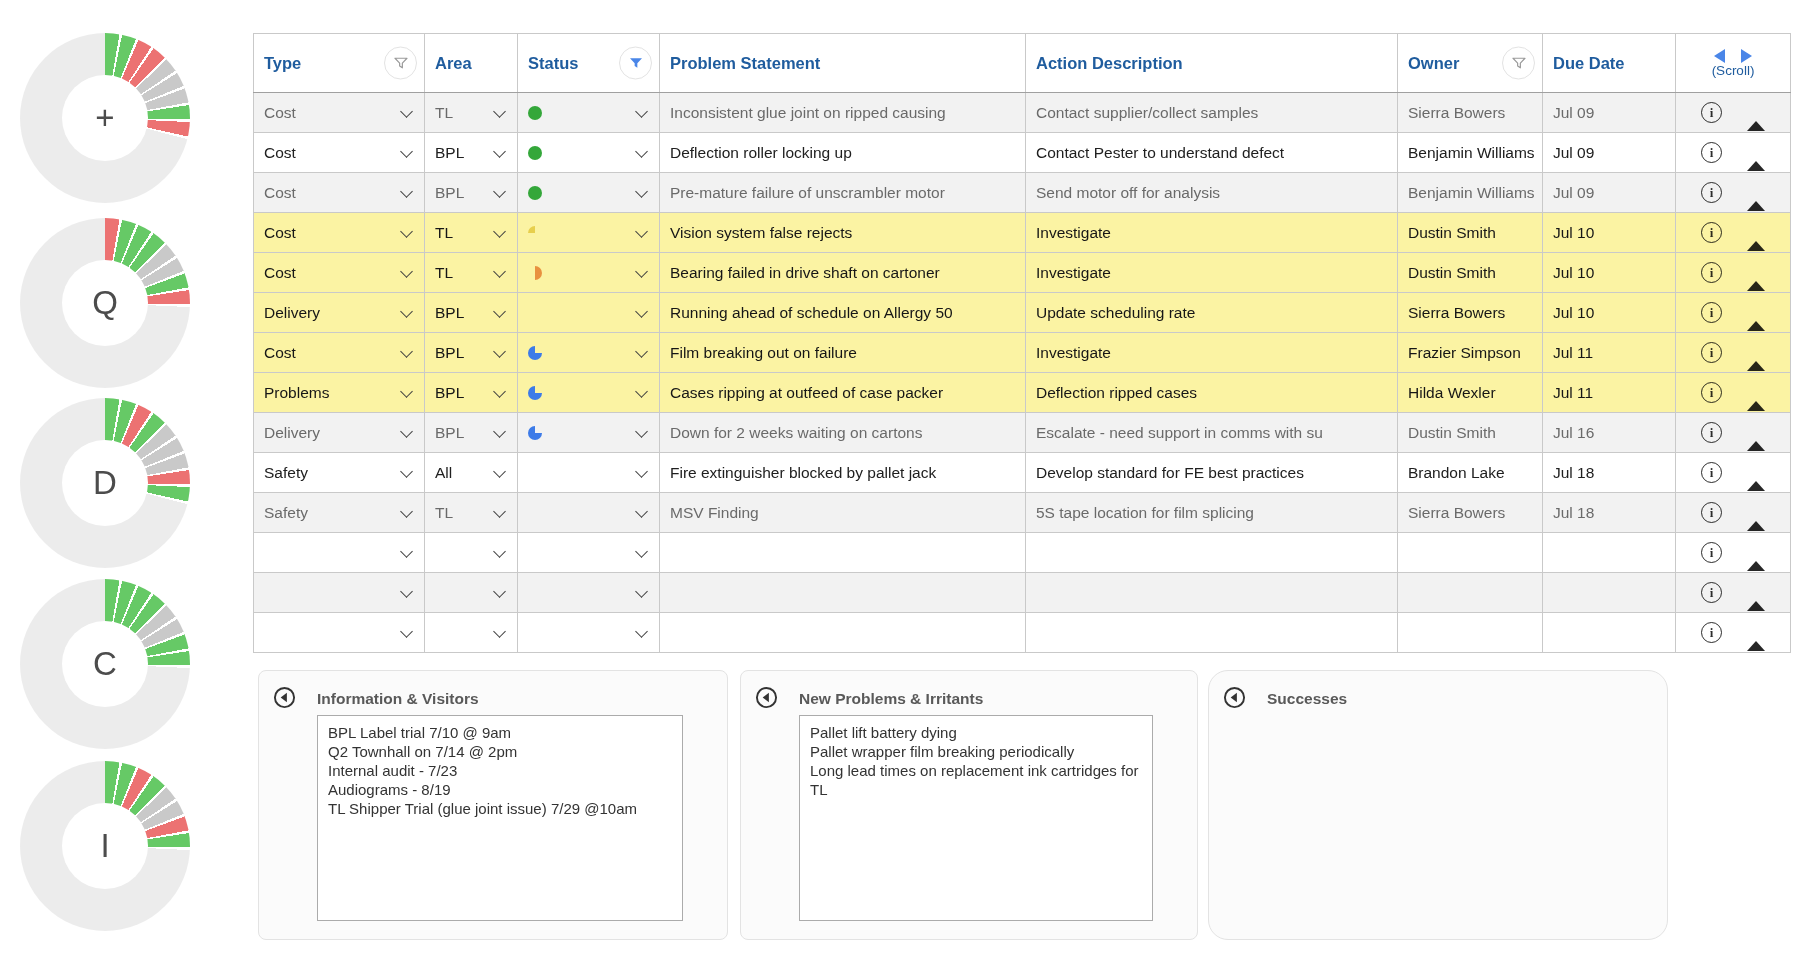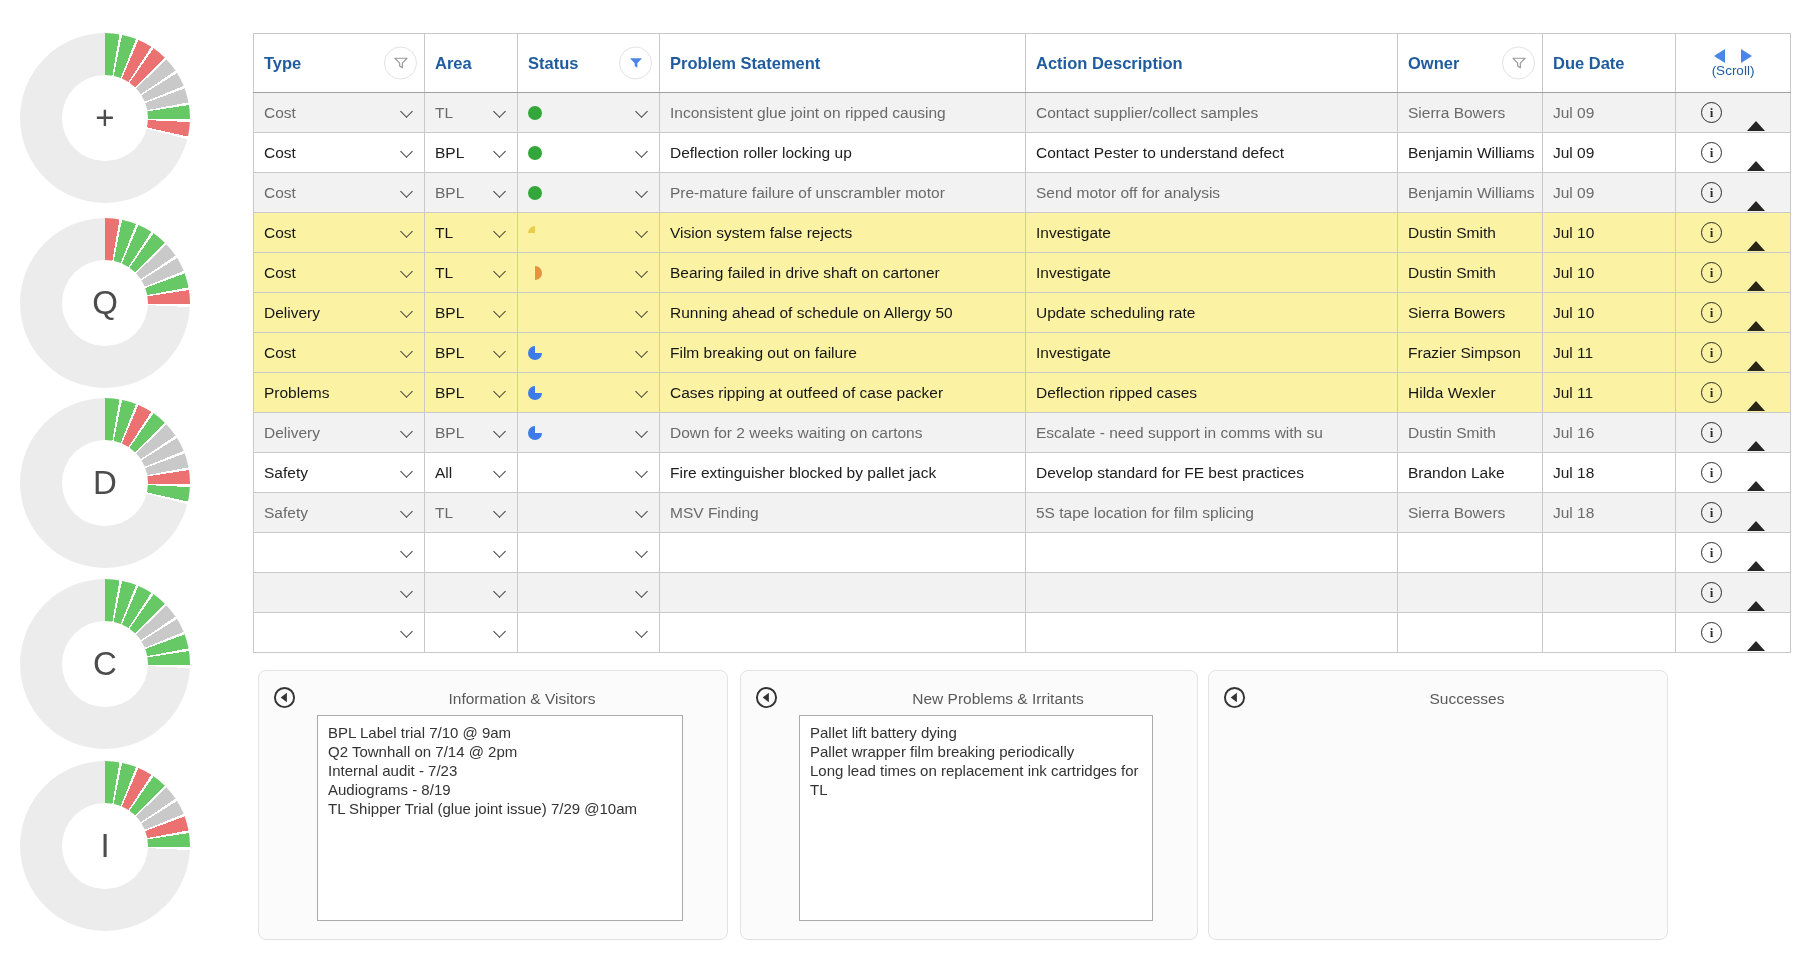--- a/index.html
+++ b/index.html
@@ -56,23 +56,23 @@
   .up-arrow{display:inline-block;cursor:pointer;}
   .up-arrow .head{width:0;height:0;border-left:9px solid transparent;border-right:9px solid transparent;
         border-bottom:10px solid rgba(0,0,0,.85);}
   .up-arrow .stem{width:7px;height:9px;margin:0 auto;background:rgba(0,0,0,.45);}
 
   
   .panel{position:absolute;top:670px;height:270px;background:var(--panel_bg);border:1px solid var(--panel_border);
          border-radius:8px;box-sizing:border-box;}
   .panel.p1{left:258px;width:470px;}
   .panel.p2{left:740px;width:458px;}
-  .panel.p3{left:1208px;width:460px;}
+  .panel.p3{left:1208px;width:460px;border-radius:20px;}
   .collapse-icon{position:absolute;left:14px;top:15px;cursor:pointer;line-height:0;}
-  .panel h3{margin:19px 0 0 58px;font-size:15.5px;font-weight:400;color:var(--panel_title);text-align:center;}
+  .panel h3{margin:19px 0 0 58px;font-size:15.5px;font-weight:700;color:var(--panel_title);}
   .textbox{margin:7px 44px 0 58px;height:206px;background:#fff;border:1.5px solid var(--textbox_border);
          box-sizing:border-box;padding:8px 10px;font-size:15px;line-height:1.26;color:#333;
          white-space:pre-wrap;overflow:hidden;cursor:text;}
 </style>
 </head>
 <body>
 
 <div class="stage">
 
   <aside class="donut-col" id="donut-col">

